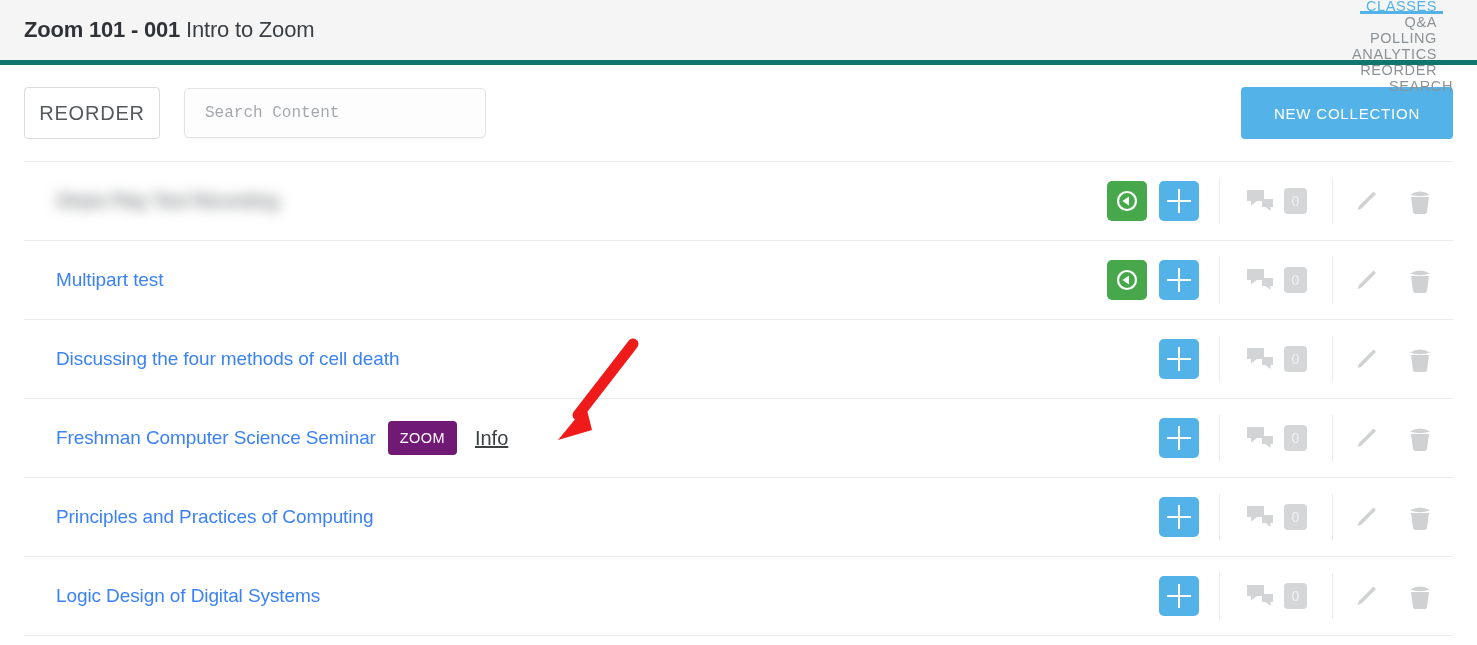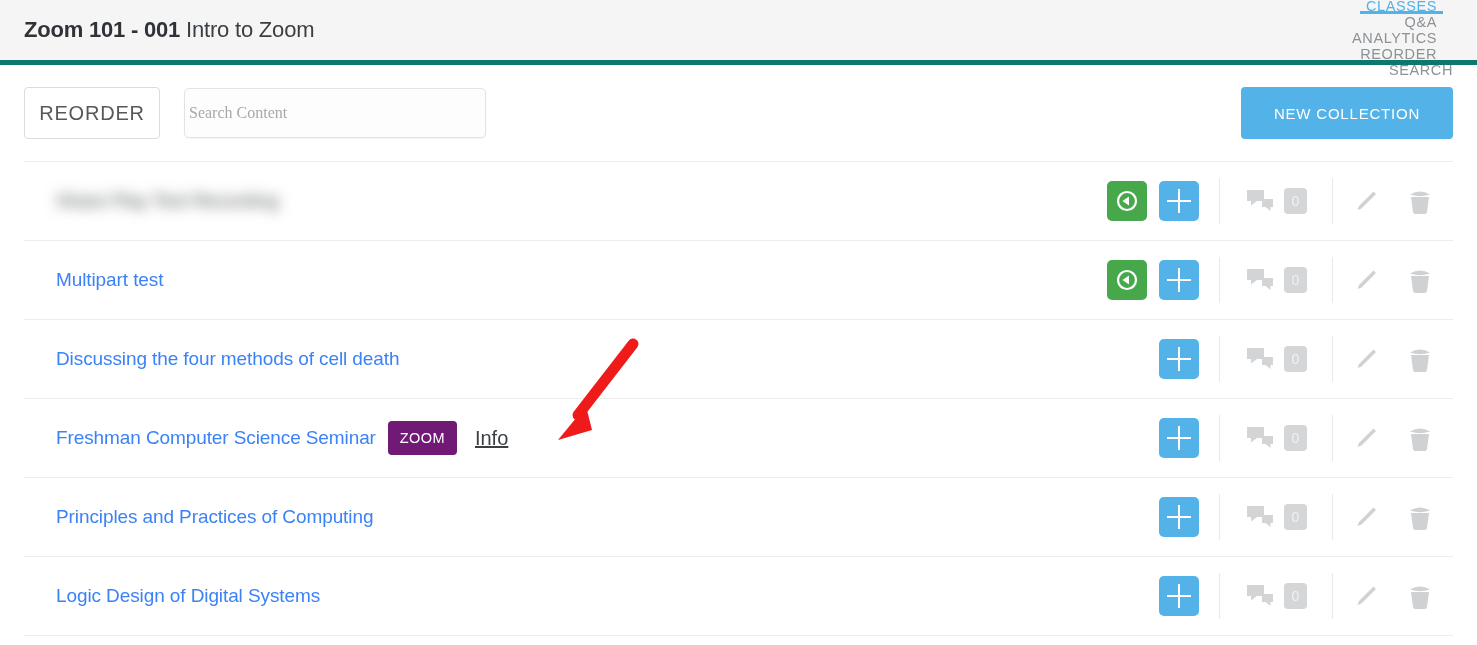--- a/index.html
+++ b/index.html
@@ -75,24 +75,24 @@
     color: #55595c;
     cursor: pointer;
     font-family: "Liberation Sans", sans-serif;
   }
   .search-wrap { margin-left: 24px; }
   .search-input {
     width: 302px; height: 50px;
     border: 1px solid #e3e3e3;
     border-radius: 5px;
     background: #fdfdfd;
-    padding: 0 4px;
+    padding: 0 20px;
     font-size: 16px;
     color: #737373;
-    font-family: Liberation Serif, serif;
+    font-family: Liberation Mono, monospace;
     box-shadow: 0 1px 2px rgba(0,0,0,0.045);
   }
   .search-input::placeholder { color: #a5a9ad; }
   .toolbar-right { margin-left: auto; display: flex; align-items: center; gap: 22px; }
   .btn-primary {
     height: 52px;
     background: #53b2e8;
     border: none;
     border-radius: 4px;
     color: #ffffff;
@@ -220,20 +220,23 @@
   </div>
 
   <div class="nav-tabs">
     <div class="nav-tab active">
         <span>CLASSES</span>
       </div>
     <div class="nav-tab">
         <span>Q&amp;A</span>
       </div>
     <div class="nav-tab">
+        <span>POLLING</span>
+      </div>
+    <div class="nav-tab">
         <span>ANALYTICS</span>
       </div>
     <div class="nav-tab">
         <span>REORDER</span>
       </div>
     <div class="nav-tab">
         <span>SEARCH</span>
       </div>
   </div>
 </div>

